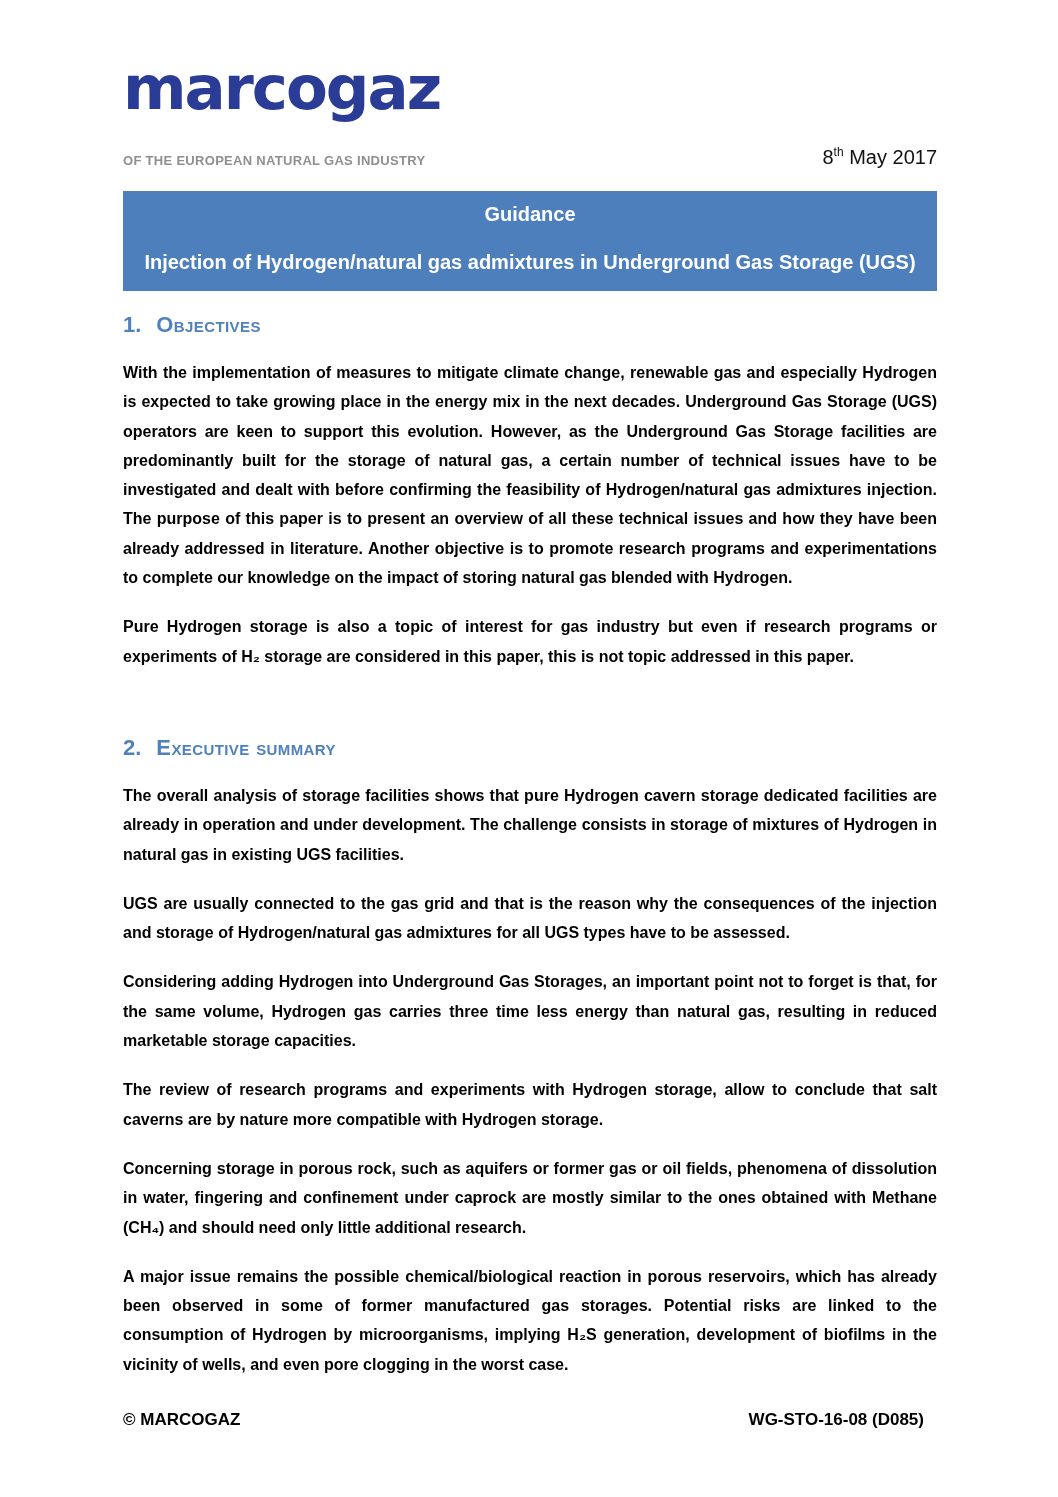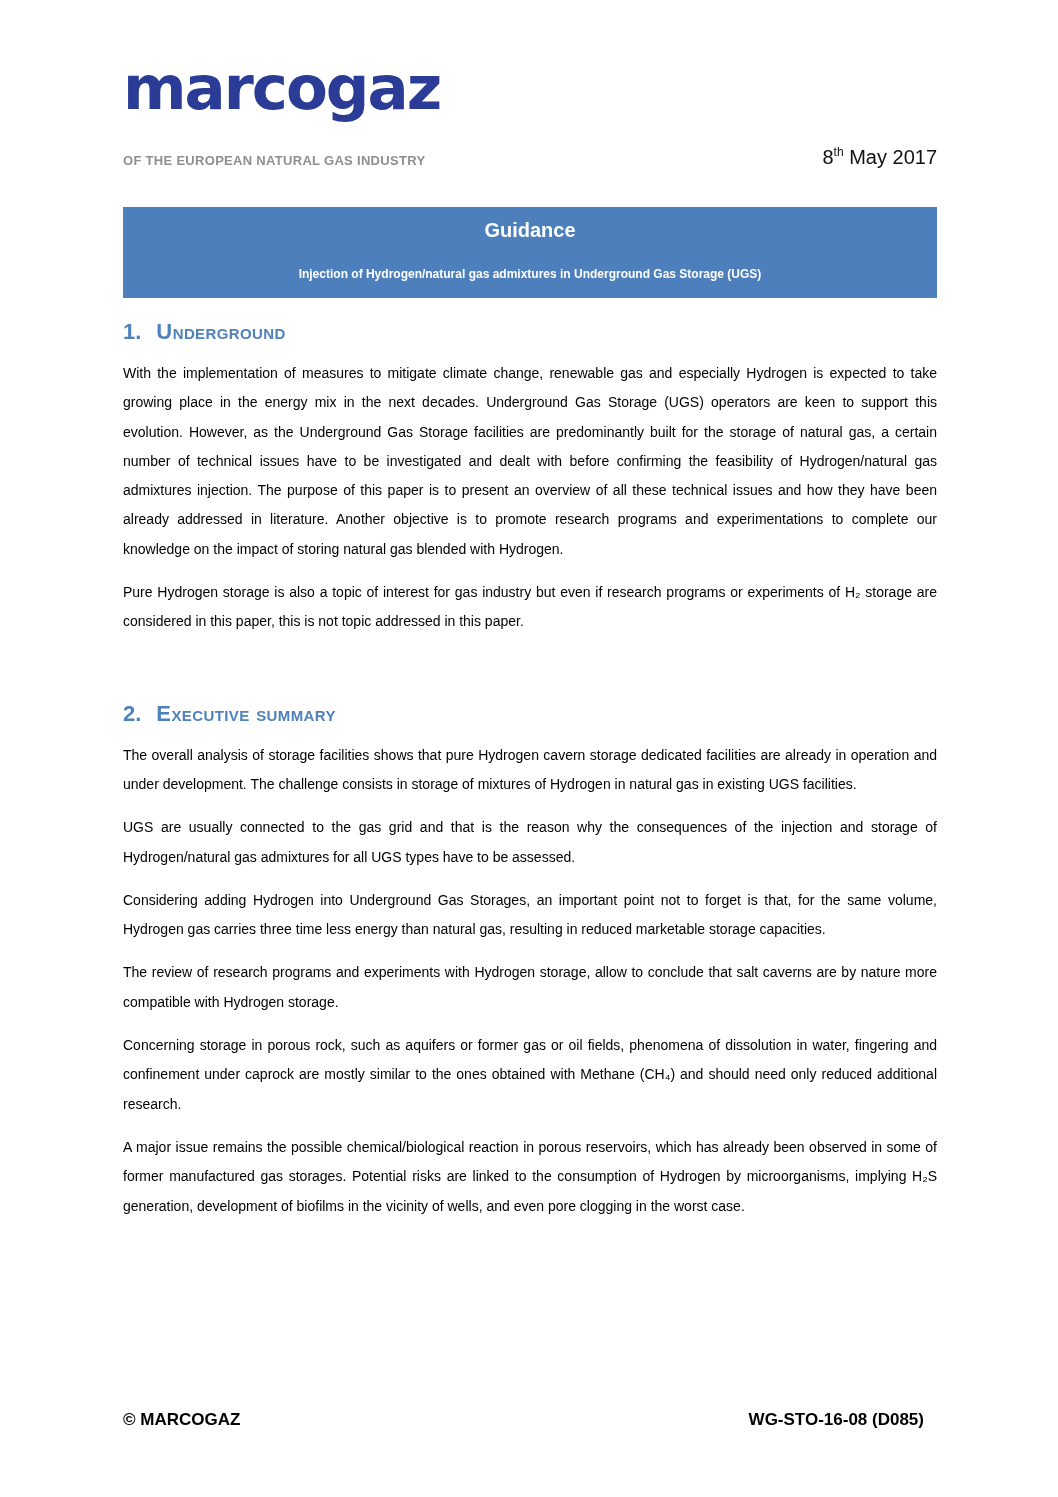--- a/index.html
+++ b/index.html
@@ -45,54 +45,55 @@
   .doc-date {
     font-size: 20px;
     color: #111111;
     padding-bottom: 2px;
     white-space: pre;
   }
   .doc-date sup { font-size: 12px; margin-top: 28px; }
 
   
   .banner {
-    margin-top: 36px;
+    margin-top: 20px;
     background: var(--banner-bg, #4e7fbd);
     color: var(--banner-text, #ffffff);
     text-align: center;
     font-weight: 700;
     padding: 12px 10px 17px 10px;
   }
   .banner-line1 { font-size: 20px; }
-  .banner-line2 { font-size: 12px; margin-top: 25px; }
+  .banner-line2 { font-size: 20px; margin-top: 25px; }
 
   
   .section-heading {
     display: flex;
     align-items: baseline;
     color: var(--heading-blue, #4f81bd);
     font-weight: 700;
     font-size: 22px;
     margin-top: 21px;
   }
   .section-heading .num { margin-right: 15px; }
   .section-heading .title {
     font-variant: small-caps;
     letter-spacing: 0.4px;
   }
   .section-2 .section-heading { margin-top: 64px; }
 
   
   .paragraphs { margin-top: 6px; }
   .paragraphs p.para {
-    font-size: 14px;
+    font-size: 16px;
     line-height: 29.3px;
     text-align: justify;
-    margin-top: 14px;
+    margin-top: 20px;
     color: var(--body-text, #000000);
+    font-weight: bold;
   }
 
   
   .footer {
     position: absolute;
     left: 123px;
     right: 134px;
     top: 1410px;
     display: flex;
     justify-content: space-between;
@@ -116,39 +117,39 @@
     </div>
 
     <div class="banner">
       <div class="banner-line1">Guidance</div>
       <div class="banner-line2">Injection of Hydrogen/natural gas admixtures in Underground Gas Storage (UGS)</div>
     </div>
 
     <div class="section section-1">
       <div class="section-heading">
         <span class="num">1.</span>
-        <span class="title">Underground</span>
+        <span class="title">Objectives</span>
       </div>
       <div class="paragraphs">
           <p class="para">With the implementation of measures to mitigate climate change, renewable gas and especially Hydrogen is expected to take growing place in the energy mix in the next decades. Underground Gas Storage (UGS) operators are keen to support this evolution. However, as the Underground Gas Storage facilities are predominantly built for the storage of natural gas, a certain number of technical issues have to be investigated and dealt with before confirming the feasibility of Hydrogen/natural gas admixtures injection. The purpose of this paper is to present an overview of all these technical issues and how they have been already addressed in literature. Another objective is to promote research programs and experimentations to complete our knowledge on the impact of storing natural gas blended with Hydrogen.</p>
           <p class="para">Pure Hydrogen storage is also a topic of interest for gas industry but even if research programs or experiments of H₂ storage are considered in this paper, this is not topic addressed in this paper.</p>
         </div>
     </div>
 
     <div class="section section-2">
       <div class="section-heading">
         <span class="num">2.</span>
         <span class="title">Executive summary</span>
       </div>
       <div class="paragraphs">
           <p class="para">The overall analysis of storage facilities shows that pure Hydrogen cavern storage dedicated facilities are already in operation and under development. The challenge consists in storage of mixtures of Hydrogen in natural gas in existing UGS facilities.</p>
           <p class="para">UGS are usually connected to the gas grid and that is the reason why the consequences of the injection and storage of Hydrogen/natural gas admixtures for all UGS types have to be assessed.</p>
           <p class="para">Considering adding Hydrogen into Underground Gas Storages, an important point not to forget is that, for the same volume, Hydrogen gas carries three time less energy than natural gas, resulting in reduced marketable storage capacities.</p>
           <p class="para">The review of research programs and experiments with Hydrogen storage, allow to conclude that salt caverns are by nature more compatible with Hydrogen storage.</p>
-          <p class="para">Concerning storage in porous rock, such as aquifers or former gas or oil fields, phenomena of dissolution in water, fingering and confinement under caprock are mostly similar to the ones obtained with Methane (CH₄) and should need only reduced additional research.</p>
+          <p class="para">Concerning storage in porous rock, such as aquifers or former gas or oil fields, phenomena of dissolution in water, fingering and confinement under caprock are mostly similar to the ones obtained with Methane (CH₄) and should need only little additional research.</p>
           <p class="para">A major issue remains the possible chemical/biological reaction in porous reservoirs, which has already been observed in some of former manufactured gas storages. Potential risks are linked to the consumption of Hydrogen by microorganisms, implying H₂S generation, development of biofilms in the vicinity of wells, and even pore clogging in the worst case.</p>
         </div>
     </div>
 
   </div>
 
   <div class="footer">
     <span>© MARCOGAZ</span>
     <span>WG-STO-16-08 (D085)</span>
   </div>

